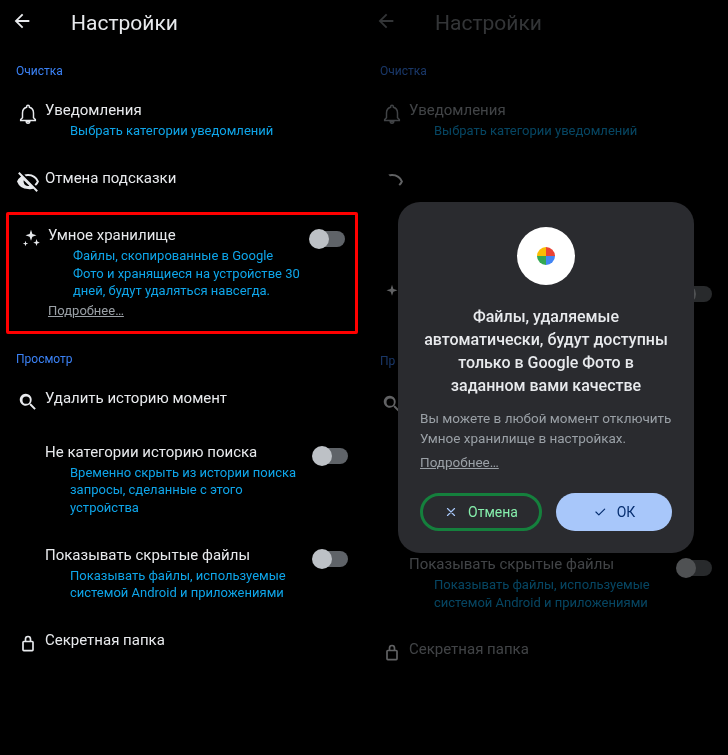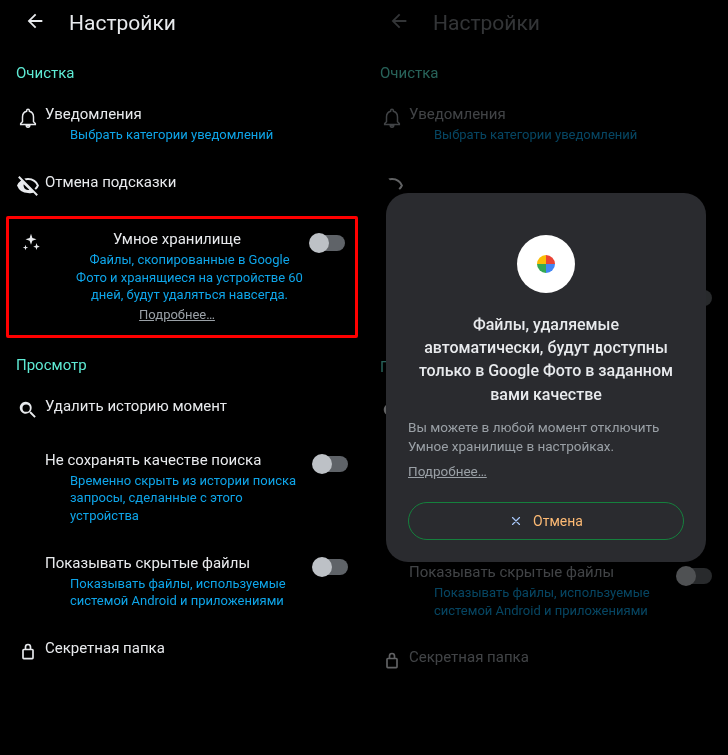--- a/index.html
+++ b/index.html
@@ -15,31 +15,31 @@
     width: 364px;
     height: 755px;
     background: #000;
     color: #e8eaed;
     position: relative;
     overflow: hidden;
   }
   .header {
     display: flex;
     align-items: center;
-    padding: 10px 24px 14px;
-    gap: 23px;
+    padding: 10px 11px 14px;
+    gap: 38px;
   }
   .back-icon svg { width: 22px; height: 22px; fill: #e8eaed; }
   .page-title {
     font-size: 21px;
     font-weight: 400;
   }
   .section-header {
-    font-size: 15px;
-    color: #5eead4;
+    font-size: 12px;
+    color: #3b82f6;
     padding: 14px 16px 8px;
   }
   .row {
     display: flex;
     align-items: flex-start;
     padding: 14px 16px;
     gap: 5px;
   }
   .row-icon {
     width: 24px;
@@ -71,37 +71,37 @@
     border-radius: 50%;
     background: #bdc1c6;
     top: -2px; left: -2px;
   }
   .highlight {
     border: 3px solid #ff0000;
     border-radius: 2px;
     margin: 4px 6px;
     padding: 10px 10px 12px;
   }
-  .highlight .row { padding: 0; text-align: center; }
+  .highlight .row { padding: 0; }
   
   .dimmed { filter: brightness(0.42); }
   .dialog-overlay {
     position: absolute;
     top: 0; left: 0; right: 0; bottom: 0;
     display: flex;
     align-items: center;
     justify-content: center;
     padding: 0 14px;
     pointer-events: none;
   }
   .dialog {
-    width: 320px;
+    width: 296px;
     background: #2a2b2f;
     border-radius: 22px;
-    padding: 36px 22px 22px;
+    padding: 19px 22px 22px;
     pointer-events: auto;
   }
   .logo-wrap {
     display: flex;
     justify-content: center;
     padding: 6px 0 16px;
   }
   .logo-disc {
     width: 58px; height: 58px;
     border-radius: 50%;
@@ -139,23 +139,23 @@
     height: 38px;
     border-radius: 20px;
     display: flex;
     align-items: center;
     justify-content: center;
     gap: 10px;
     font-size: 14px;
     cursor: pointer;
   }
   .btn-cancel {
-    border: 1px solid #15803d;
+    border: 3px solid #15803d;
     background: transparent;
-    color: #fdba74;
+    color: #86efac;
   }
   .btn-ok {
     background: #a8c7fa;
     color: #062e6f;
     border: none;
   }
   .btn svg { width: 14px; height: 14px; }
   .btn-cancel svg { fill: #a8c7fa; stroke: #a8c7fa; }
   .btn-ok svg { stroke: #062e6f; fill: none; stroke-width: 2; }
   .screen-right .page-title,
@@ -201,21 +201,21 @@
 
   <div class="highlight">
     <div class="row">
       <span class="row-icon">
         <svg width="22" height="22" viewBox="0 0 24 24">
             <path d="M12 2l1.5 4.5L18 8l-4.5 1.5L12 14l-1.5-4.5L6 8l4.5-1.5L12 2zm6 10l.9 2.7L21.6 16l-2.7.9L18 19.6l-.9-2.7L14.4 16l2.7-.9L18 12zM6 14l.75 2.25L9 17l-2.25.75L6 20l-.75-2.25L3 17l2.25-.75L6 14z"></path>
           </svg>
       </span>
       <div class="row-body">
         <div class="row-title">Умное хранилище</div>
-        <div class="row-sub">Файлы, скопированные в Google Фото и хранящиеся на устройстве 60 дней, будут удаляться навсегда.</div>
+        <div class="row-sub">Файлы, скопированные в Google Фото и хранящиеся на устройстве 30 дней, будут удаляться навсегда.</div>
         <a class="row-link">Подробнее…</a>
       </div>
       <div class="toggle"></div>
     </div>
   </div>
 
   <div class="section-header">Просмотр</div>
 
   <div class="row">
     <span class="row-icon">
@@ -224,21 +224,21 @@
         </svg>
     </span>
     <div class="row-body">
       <div class="row-title">Удалить историю момент</div>
     </div>
   </div>
 
   <div class="row">
     <span class="row-icon"></span>
     <div class="row-body">
-      <div class="row-title">Не сохранять качестве поиска</div>
+      <div class="row-title">Не категории историю поиска</div>
       <div class="row-sub">Временно скрыть из истории поиска запросы, сделанные с этого устройства</div>
     </div>
     <div class="toggle"></div>
   </div>
 
   <div class="row">
     <span class="row-icon"></span>
     <div class="row-body">
       <div class="row-title">Показывать скрытые файлы</div>
       <div class="row-sub">Показывать файлы, используемые системой Android и приложениями</div>
@@ -351,16 +351,22 @@
       <div class="dialog-title">Файлы, удаляемые автоматически, будут доступны только в Google Фото в заданном вами качестве</div>
       <div class="dialog-body">Вы можете в любой момент отключить Умное хранилище в настройках.</div>
       <a class="dialog-link">Подробнее…</a>
       <div class="dialog-actions">
         <div class="btn btn-cancel">
           <svg viewBox="0 0 24 24">
               <path d="M18 6L6 18M6 6l12 12" stroke-width="2" stroke-linecap="round"></path>
             </svg>
           <span>Отмена</span>
         </div>
+        <div class="btn btn-ok">
+          <svg viewBox="0 0 24 24">
+              <path d="M5 12l5 5L20 7" stroke-linecap="round" stroke-linejoin="round"></path>
+            </svg>
+          <span>ОК</span>
+        </div>
       </div>
     </div>
   </div>
 </div>
 
 </body></html>

